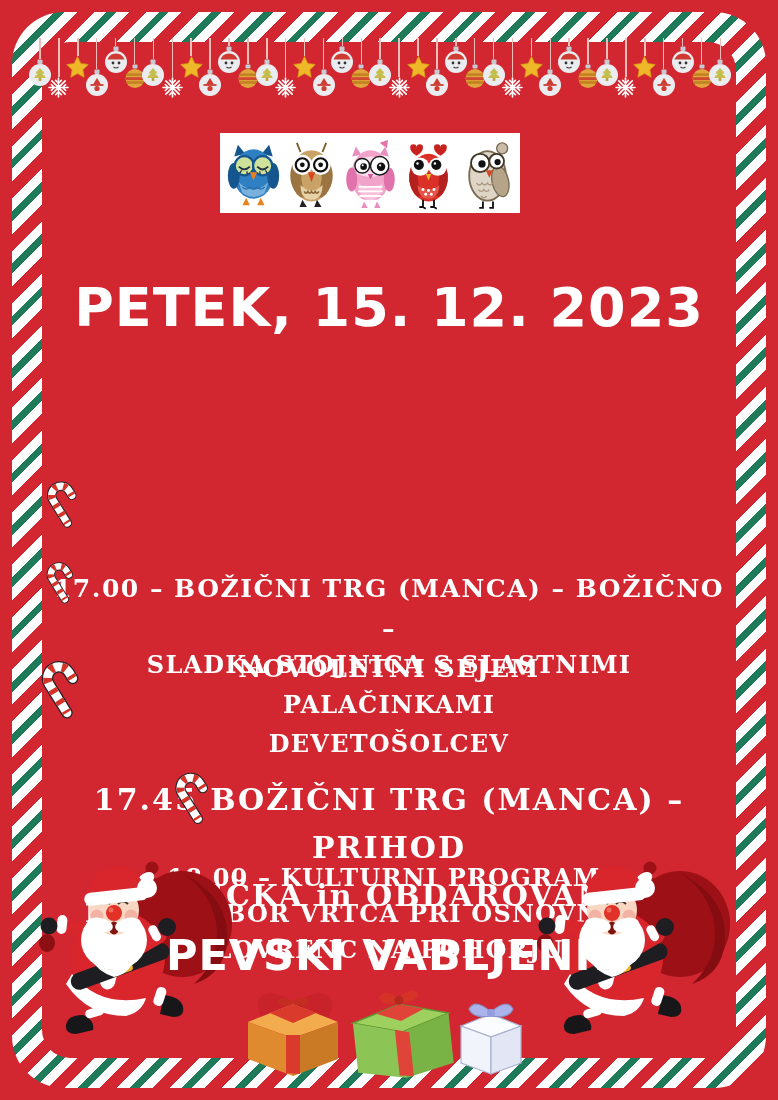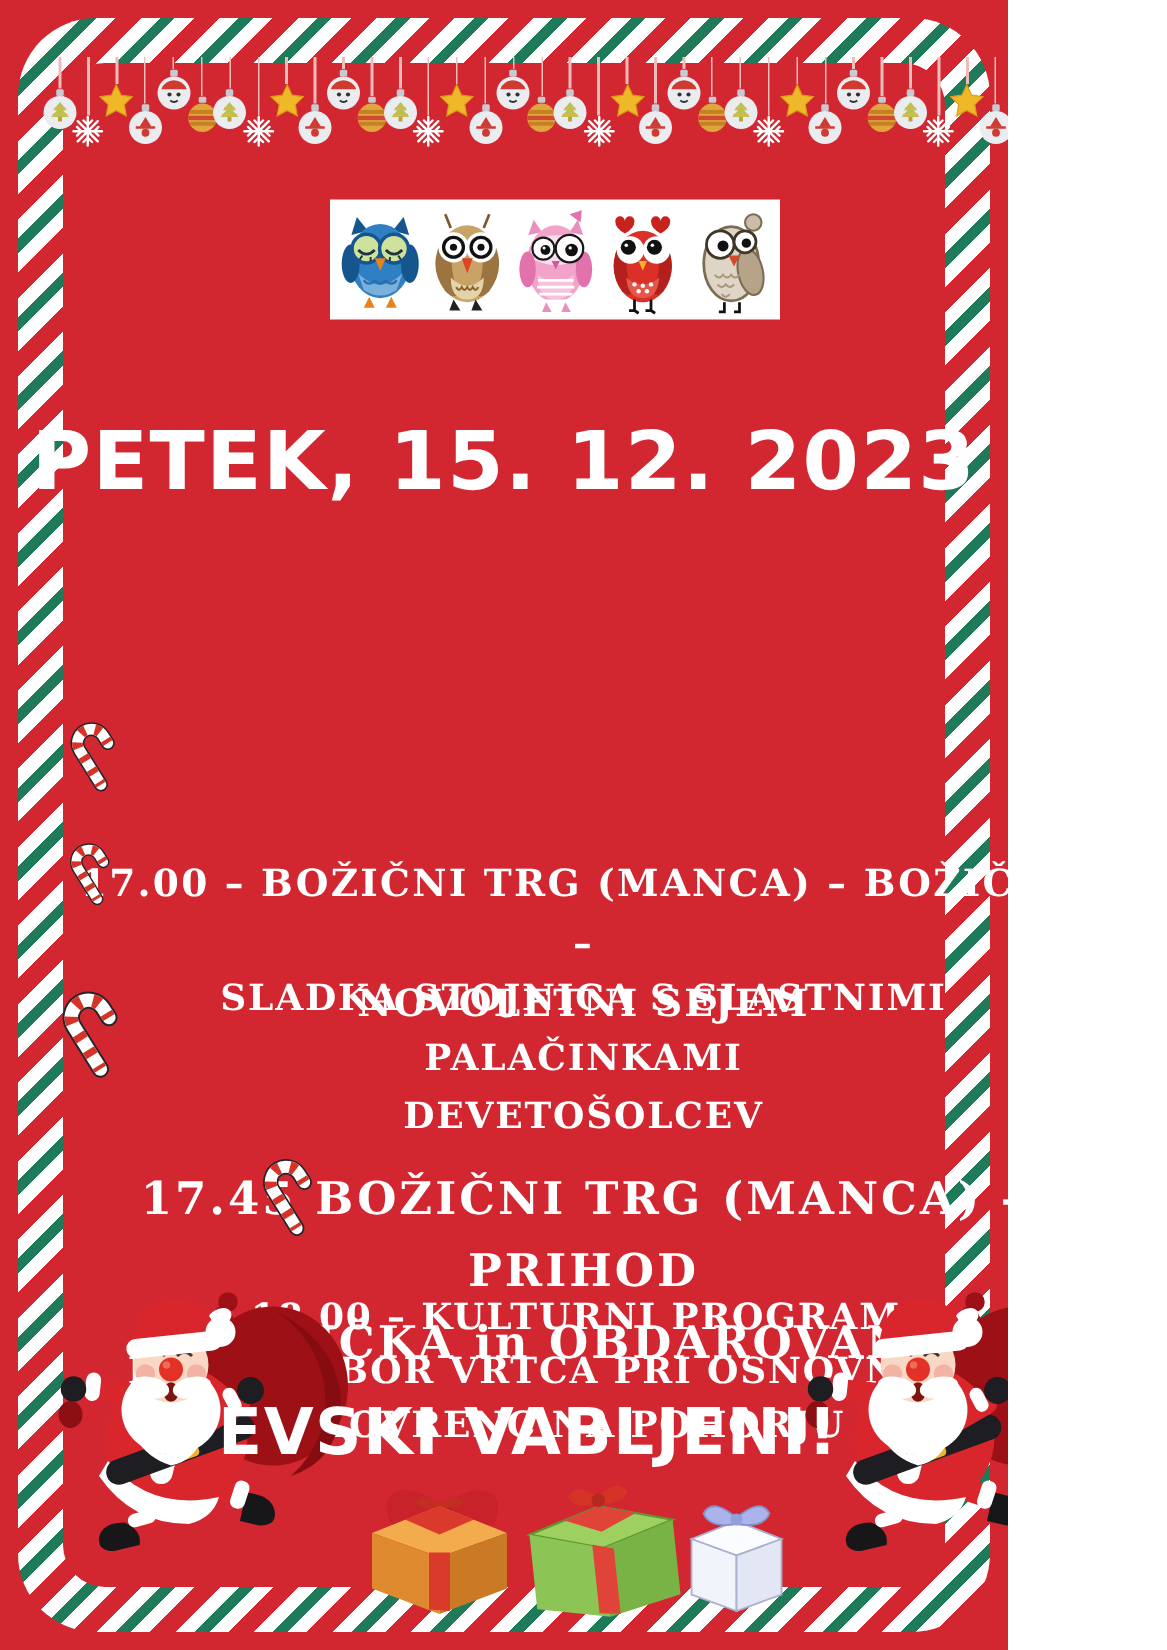--- a/index.html
+++ b/index.html
@@ -1,16 +1,16 @@
 <!DOCTYPE html>
 <html><head>
 <meta charset="utf-8">
 <style>
   html,body{margin:0;padding:0;}
-  .poster{position:relative;width:672px;height:1100px;background:#d22730;overflow:hidden;
+  .poster{position:relative;width:778px;height:1100px;background:#d22730;overflow:hidden;
           font-family:"DejaVu Sans","Liberation Sans",sans-serif;}
   
   .border-ring{position:absolute;left:12px;top:12px;right:12px;bottom:12px;border-radius:52px;
       background:repeating-linear-gradient(135deg,#ffffff 0 9px,#d22730 9px 21px,#ffffff 21px 30px,#1e7a58 30px 37px);}
   .inner-panel{position:absolute;left:42px;top:42px;right:42px;bottom:42px;border-radius:28px;background:#d22730;}
   
   #ornament-row{position:absolute;left:0;top:38px;width:778px;height:100px;z-index:3;}
   .orn{position:absolute;top:0;width:24px;display:flex;flex-direction:column;align-items:center;}
   .orn .str{width:1.6px;background:#f0bcb8;}
   

